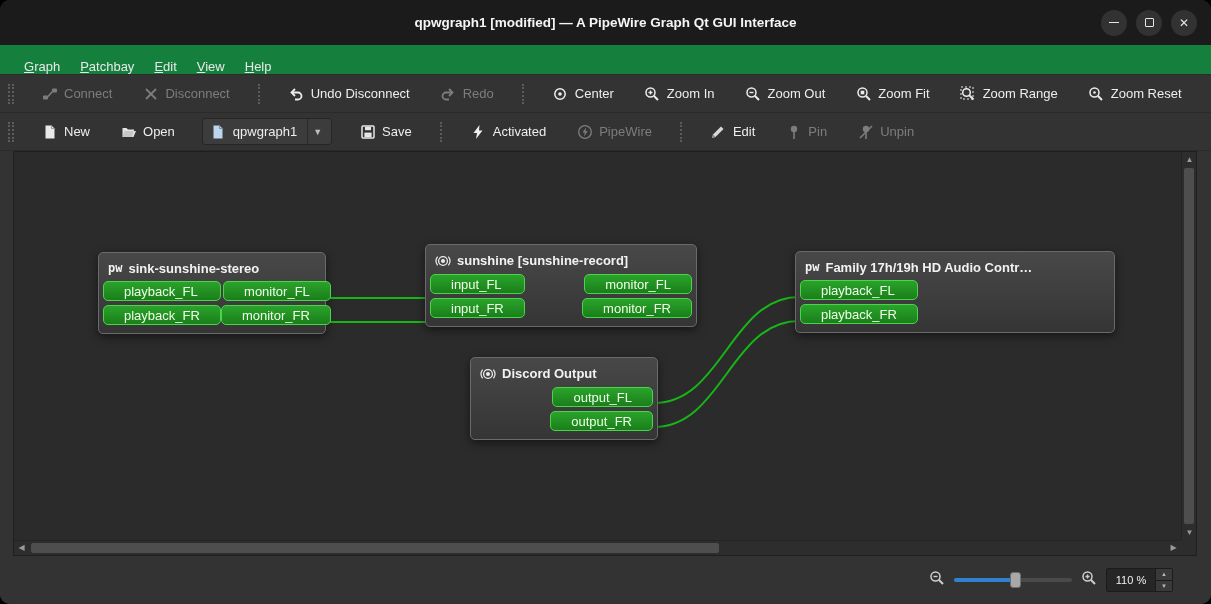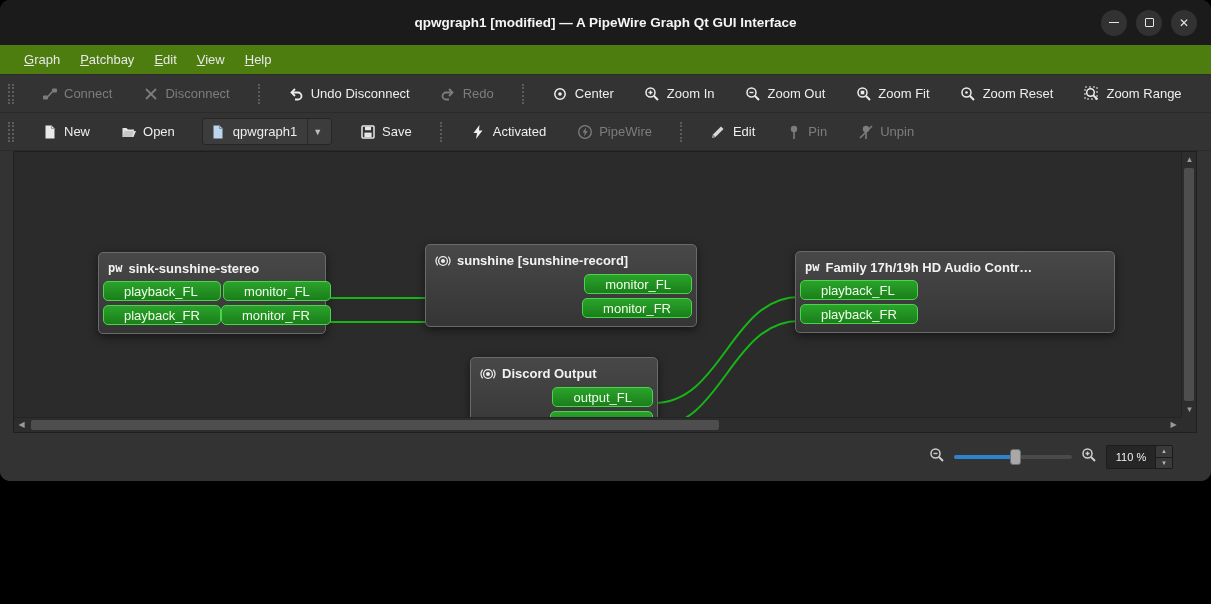--- a/index.html
+++ b/index.html
@@ -1,30 +1,30 @@
 <!DOCTYPE html>
 <html><head>
 <meta charset="utf-8">
 <style>
   * { margin:0; padding:0; box-sizing:border-box; }
   html,body { background:#000; width:1211px; height:604px; font-family:"Liberation Sans", sans-serif; }
-  .window{ width:1211px; height:481px; background:#333333; border-radius:10px; overflow:hidden;
+  .window{ width:1211px; height:604px; background:#333333; border-radius:10px; overflow:hidden;
            display:flex; flex-direction:column; position:relative; }
 
   
   .titlebar{ height:45px; background:#1b1b1b; display:flex; align-items:center; justify-content:center; position:relative; flex:0 0 auto;}
   .title-text{ color:#f5f5f5; font-size:13.5px; font-weight:bold; }
   .winbtns{ position:absolute; right:14px; top:0; height:45px; display:flex; align-items:center; gap:9px; }
   .wbtn{ width:26px; height:26px; border-radius:50%; background:#323232; display:flex; align-items:center; justify-content:center;
          color:#e6e6e6; font-size:12px; cursor:default; }
   .wbtn .maxsq{ width:9px; height:9px; border:1.4px solid #e6e6e6; border-radius:1px; display:block;}
   .wbtn .minln{ width:10px; height:0; border-top:1.6px solid #e6e6e6; display:block;}
 
   
-  .menubar{ height:30px; background:#4d7c0f; display:flex; align-items:center; padding-left:14px; border-bottom:1px solid #2b2b2b; flex:0 0 auto;}
+  .menubar{ height:30px; background:#15803d; display:flex; align-items:flex-end; padding-left:14px; border-bottom:1px solid #2b2b2b; flex:0 0 auto;}
   .mitem{ display:flex; align-items:center; padding:0 10px; color:#e8e8e8; font-size:13px; }
   .mitem .mlabel{ display:block; }
   .mitem .mlabel::first-letter{ text-decoration:underline; }
 
   
   .toolbar{ height:38px; background:#333333; display:flex; align-items:center; padding:0 6px; gap:12px; border-bottom:1px solid #2a2a2a; flex:0 0 auto;}
   .thandle{ width:6px; height:20px; border-left:2px dotted #5c5c5c; border-right:2px dotted #5c5c5c; margin:0 6px 0 2px;}
   .tsep{ width:0; height:20px; border-left:2px dotted #5c5c5c; margin:0 7px;}
   .tbtn{ display:flex; align-items:center; gap:6px; padding:0 9px; height:30px; color:#ededed; font-size:13px; border-radius:3px; cursor:default;}
   .tbtn.disabled{ color:#7d7d7d; }
@@ -200,37 +200,37 @@
             <line x1="10" y1="10" x2="14" y2="14" stroke="currentColor" stroke-width="2"></line>
             <rect x="4.7" y="4.7" width="3.6" height="3.6" fill="currentColor"></rect>
           </svg>
       </span>
       <span>Zoom Fit</span>
     </div>
 
     <div class="tbtn">
       <span class="ticon">
         <svg viewBox="0 0 16 16">
+            <rect x="1" y="1" width="12" height="12" fill="none" stroke="currentColor" stroke-width="1" stroke-dasharray="2 2"></rect>
+            <circle cx="6.5" cy="6.5" r="3.8" stroke="currentColor" stroke-width="1.5" fill="none"></circle>
+            <line x1="9.4" y1="9.4" x2="13.5" y2="13.5" stroke="currentColor" stroke-width="2"></line>
+          </svg>
+      </span>
+      <span>Zoom Range</span>
+    </div>
+
+    <div class="tbtn">
+      <span class="ticon">
+        <svg viewBox="0 0 16 16">
             <circle cx="6.5" cy="6.5" r="4.5" stroke="currentColor" stroke-width="1.5" fill="none"></circle>
             <line x1="10" y1="10" x2="14" y2="14" stroke="currentColor" stroke-width="2"></line>
             <circle cx="6.5" cy="6.5" r="1.3" fill="currentColor"></circle>
           </svg>
       </span>
       <span>Zoom Reset</span>
-    </div>
-
-    <div class="tbtn">
-      <span class="ticon">
-        <svg viewBox="0 0 16 16">
-            <rect x="1" y="1" width="12" height="12" fill="none" stroke="currentColor" stroke-width="1" stroke-dasharray="2 2"></rect>
-            <circle cx="6.5" cy="6.5" r="3.8" stroke="currentColor" stroke-width="1.5" fill="none"></circle>
-            <line x1="9.4" y1="9.4" x2="13.5" y2="13.5" stroke="currentColor" stroke-width="2"></line>
-          </svg>
-      </span>
-      <span>Zoom Range</span>
     </div>
   </div>
 
   <div class="toolbar">
     <div class="thandle"></div>
 
     <div class="tbtn">
       <span class="ticon">
         <svg viewBox="0 0 16 16">
             <path d="M3.5 1.5 h6 l3 3 v10 h-9 z" fill="#e9e9e9"></path>
@@ -357,20 +357,24 @@
       <div class="node" style="left:411px; top:92px; width:272px;">
         <div class="node-header">
           <svg viewBox="0 0 16 16">
               <circle cx="8" cy="8" r="2" fill="#eee"></circle>
               <circle cx="8" cy="8" r="4.4" fill="none" stroke="#eee" stroke-width="1.3"></circle>
               <path d="M2.6 3.6 a7.4 7.4 0 0 0 0 8.8 M13.4 3.6 a7.4 7.4 0 0 1 0 8.8" stroke="#eee" stroke-width="1.2" fill="none"></path>
             </svg>
           <span>sunshine [sunshine-record]</span>
         </div>
         <div class="node-body">
+          <div class="pcol left">
+            <div class="port">input_FL</div>
+            <div class="port">input_FR</div>
+          </div>
           <div class="pcol right">
             <div class="port">monitor_FL</div>
             <div class="port">monitor_FR</div>
           </div>
         </div>
       </div>
 
       <div class="node" style="left:781px; top:99px; width:320px;">
         <div class="node-header">
           <span class="pwglyph">pw</span>

